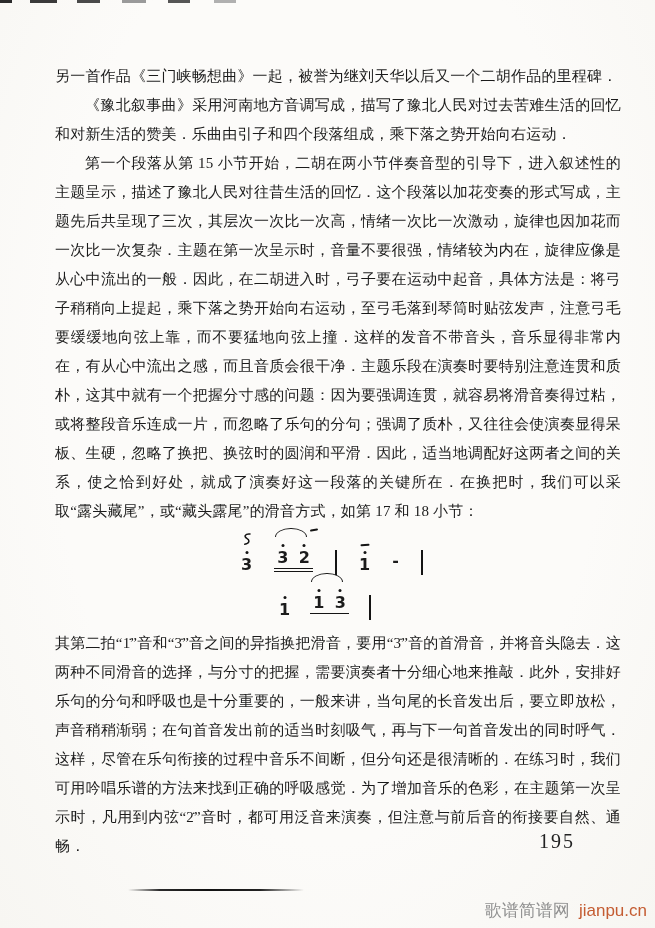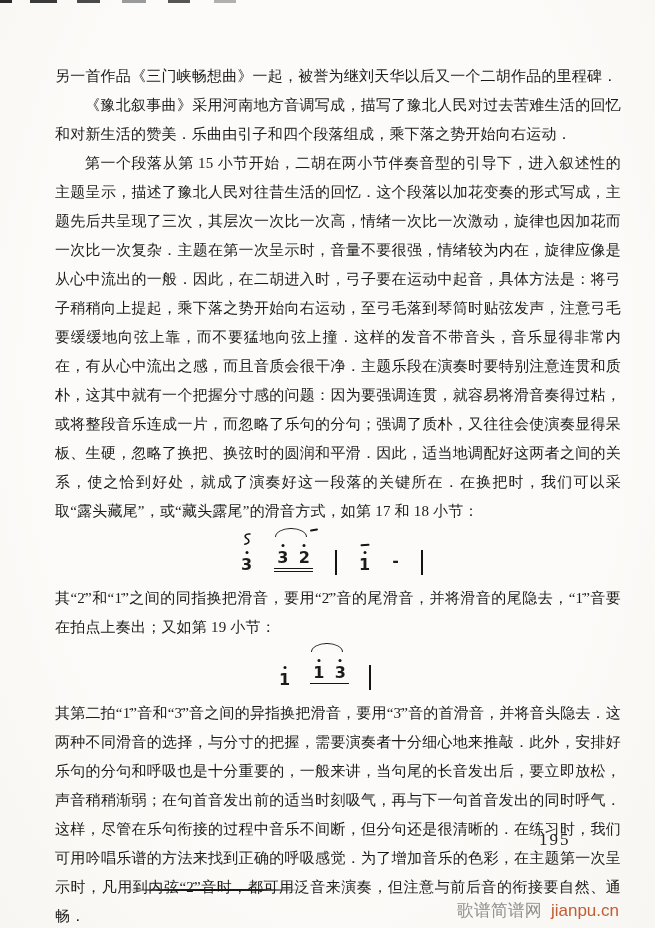--- a/index.html
+++ b/index.html
@@ -77,24 +77,24 @@
     position:absolute;top:-14px;right:-5px;width:8px;height:1.8px;
     background:#141414;transform:rotate(-10deg);border-radius:1px;
   }
   .barline{
     width:1.9px;height:25px;background:#141414;margin-bottom:-3px;
   }
   .dashnote{line-height:15px;margin-bottom:4px;letter-spacing:0;}
   
   .page-number{
     position:absolute;left:539px;top:830px;
-    font-size:17px;letter-spacing:2px;color:#222;
+    font-size:20px;letter-spacing:2px;color:#222;
   }
   .watermark{
-    position:absolute;right:36px;top:899px;white-space:nowrap;
+    position:absolute;right:8px;top:899px;white-space:nowrap;
     font-size:17px;
   }
   .wm-cn{color:#909090;font-family:"Liberation Serif","DejaVu Serif",serif;}
   .wm-url{color:#c45c32;font-family:"Liberation Sans","DejaVu Sans",sans-serif;margin-left:5px;}
 </style>
 </head>
 <body>
 
 <div class="page">
 
@@ -122,21 +122,20 @@
         </span>
       </span>
       <span class="barline"></span>
       <span class="note-wrap macron">
         <span class="digit hi">1</span>
       </span>
       <span class="dashnote">-</span>
       <span class="barline"></span>
     </div>
 
-    <p>其“2̇”和“1̇”之间的同指换把滑音，要用“2̇”音的尾滑音，并将滑音的尾隐去，“1̇”音要在拍点上奏出；又如第 19 小节：</p>
 
     <div class="notation n2">
       <span class="note-wrap">
         <span class="digit hi">1</span>
       </span>
       <span class="jgroup">
         <span class="slur"></span>
         <span class="gnotes">
           <span class="digit hi">1</span>
           <span class="digit hi">3</span>

